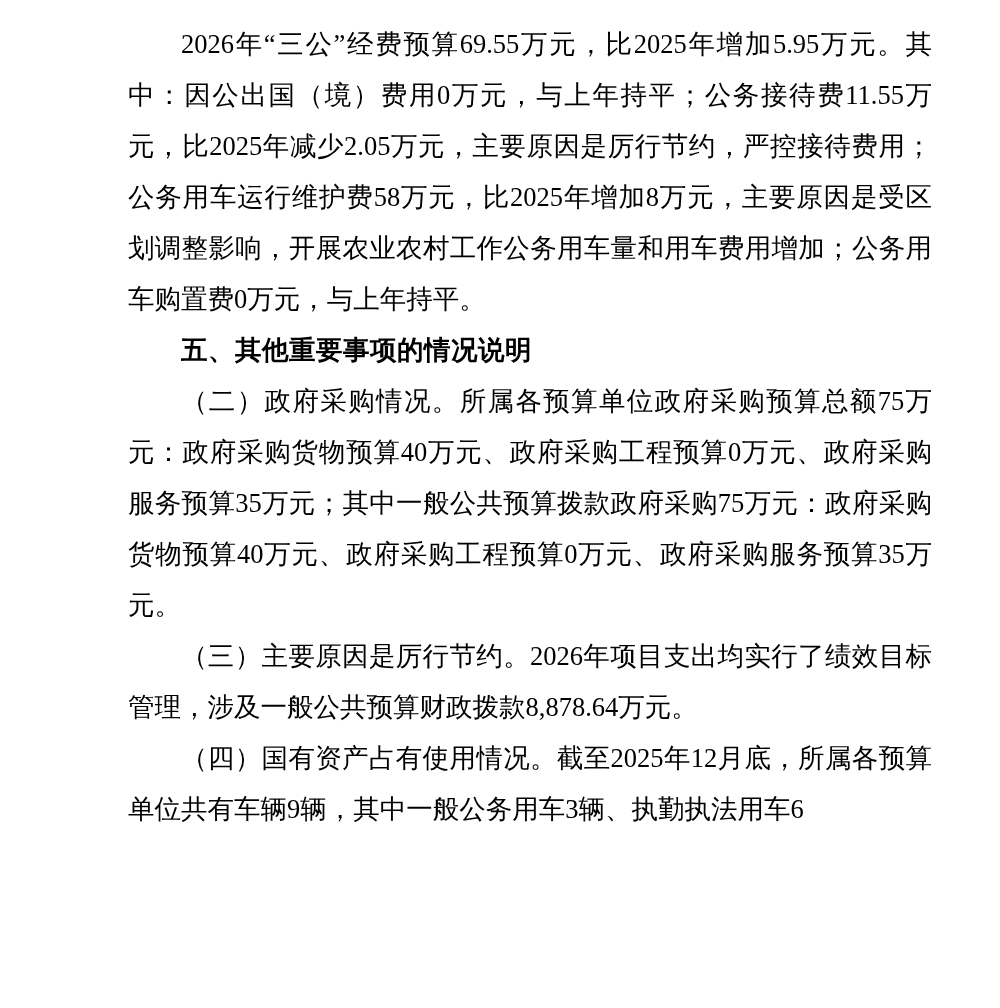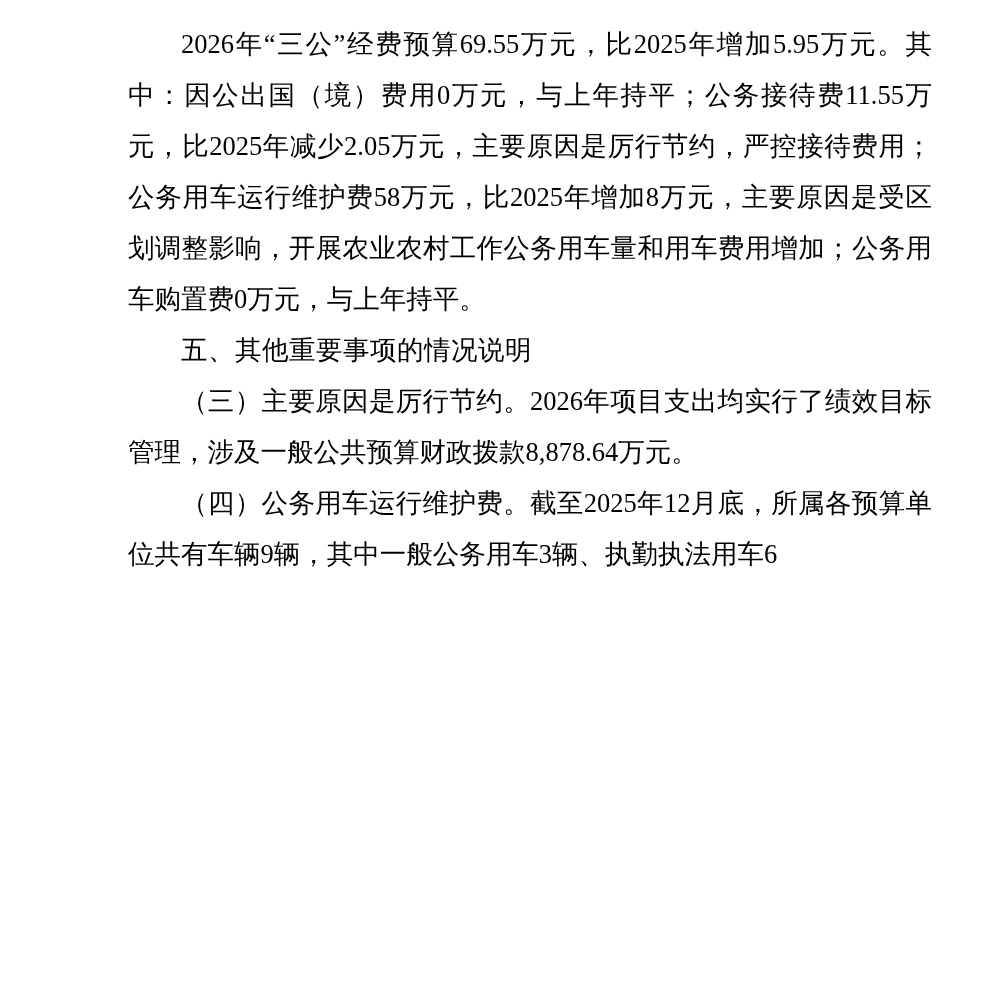--- a/index.html
+++ b/index.html
@@ -27,27 +27,28 @@
   p.para {
     margin: 0;
     text-indent: 2em;
     text-align: justify;
     text-justify: inter-ideograph;
     word-break: break-all;
   }
   p.heading {
     margin: 0;
     text-indent: 2em;
-    font-weight: normal;
+    font-weight: bold;
     letter-spacing: 0.5px;
   }
 </style>
 </head>
 <body>
 
 <div class="page">
   <div class="doc-body">
     <p class="para">2026年“三公”经费预算69.55万元，比2025年增加5.95万元。其中：因公出国（境）费用0万元，与上年持平；公务接待费11.55万元，比2025年减少2.05万元，主要原因是厉行节约，严控接待费用；公务用车运行维护费58万元，比2025年增加8万元，主要原因是受区划调整影响，开展农业农村工作公务用车量和用车费用增加；公务用车购置费0万元，与上年持平。</p>
     <p class="heading">五、其他重要事项的情况说明</p>
+    <p class="para">（二）政府采购情况。所属各预算单位政府采购预算总额75万元：政府采购货物预算40万元、政府采购工程预算0万元、政府采购服务预算35万元；其中一般公共预算拨款政府采购75万元：政府采购货物预算40万元、政府采购工程预算0万元、政府采购服务预算35万元。</p>
     <p class="para">（三）主要原因是厉行节约。2026年项目支出均实行了绩效目标管理，涉及一般公共预算财政拨款8,878.64万元。</p>
-    <p class="para">（四）公务用车运行维护费。截至2025年12月底，所属各预算单位共有车辆9辆，其中一般公务用车3辆、执勤执法用车6</p>
+    <p class="para">（四）国有资产占有使用情况。截至2025年12月底，所属各预算单位共有车辆9辆，其中一般公务用车3辆、执勤执法用车6</p>
   </div>
 </div>
 
 </body></html>

